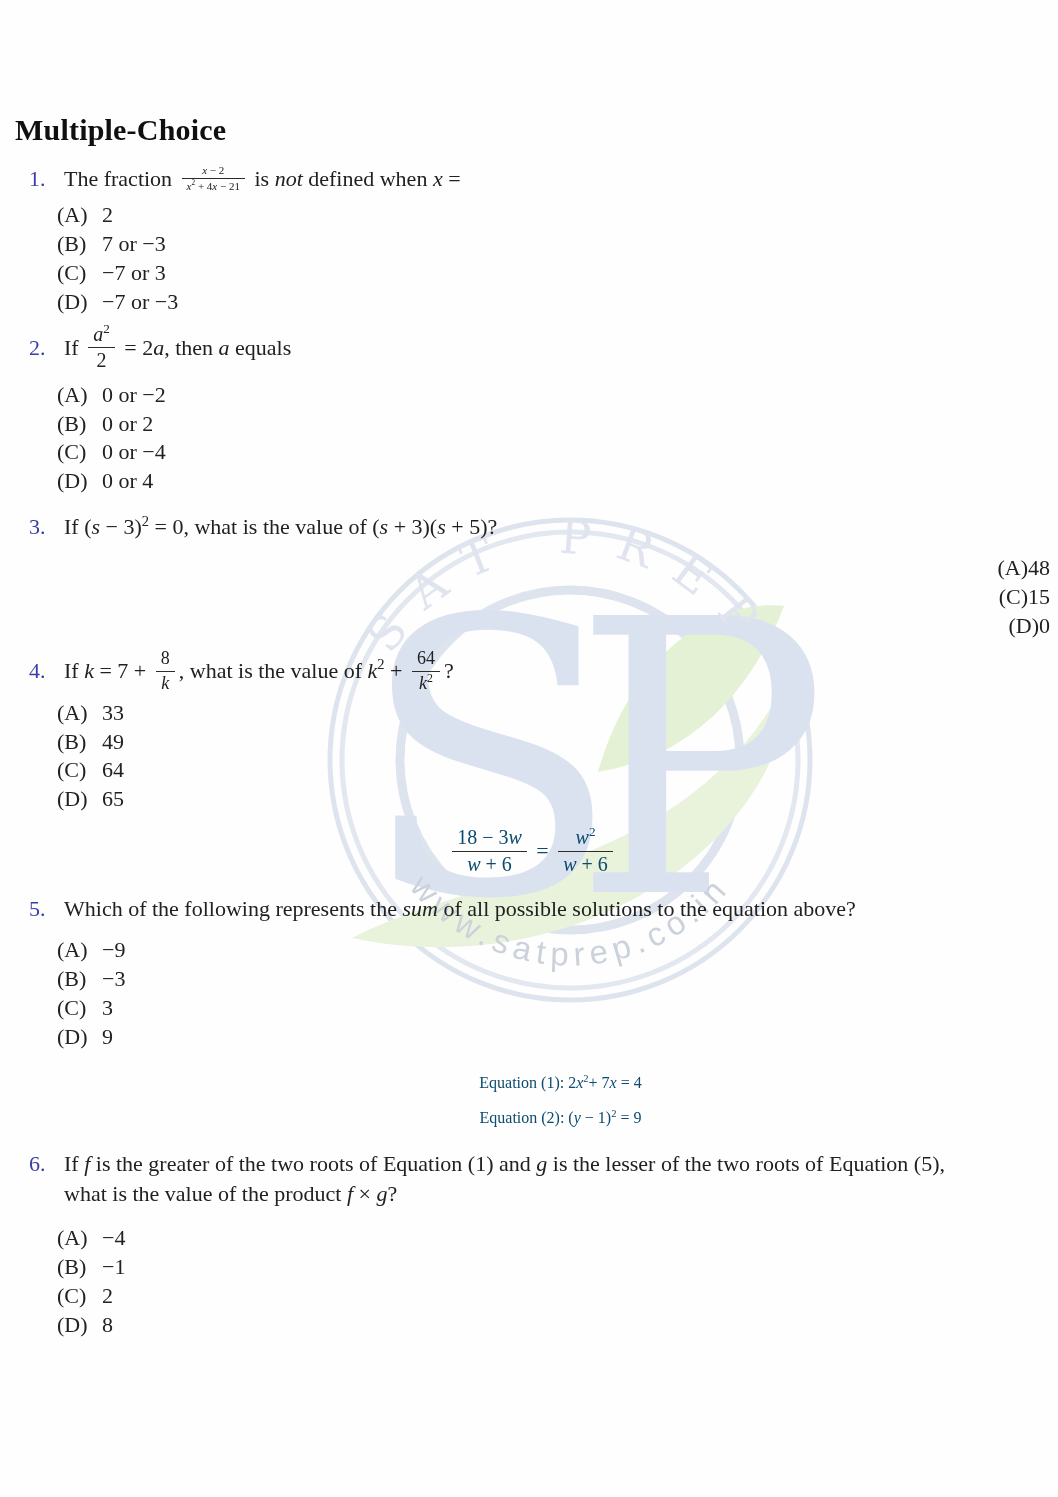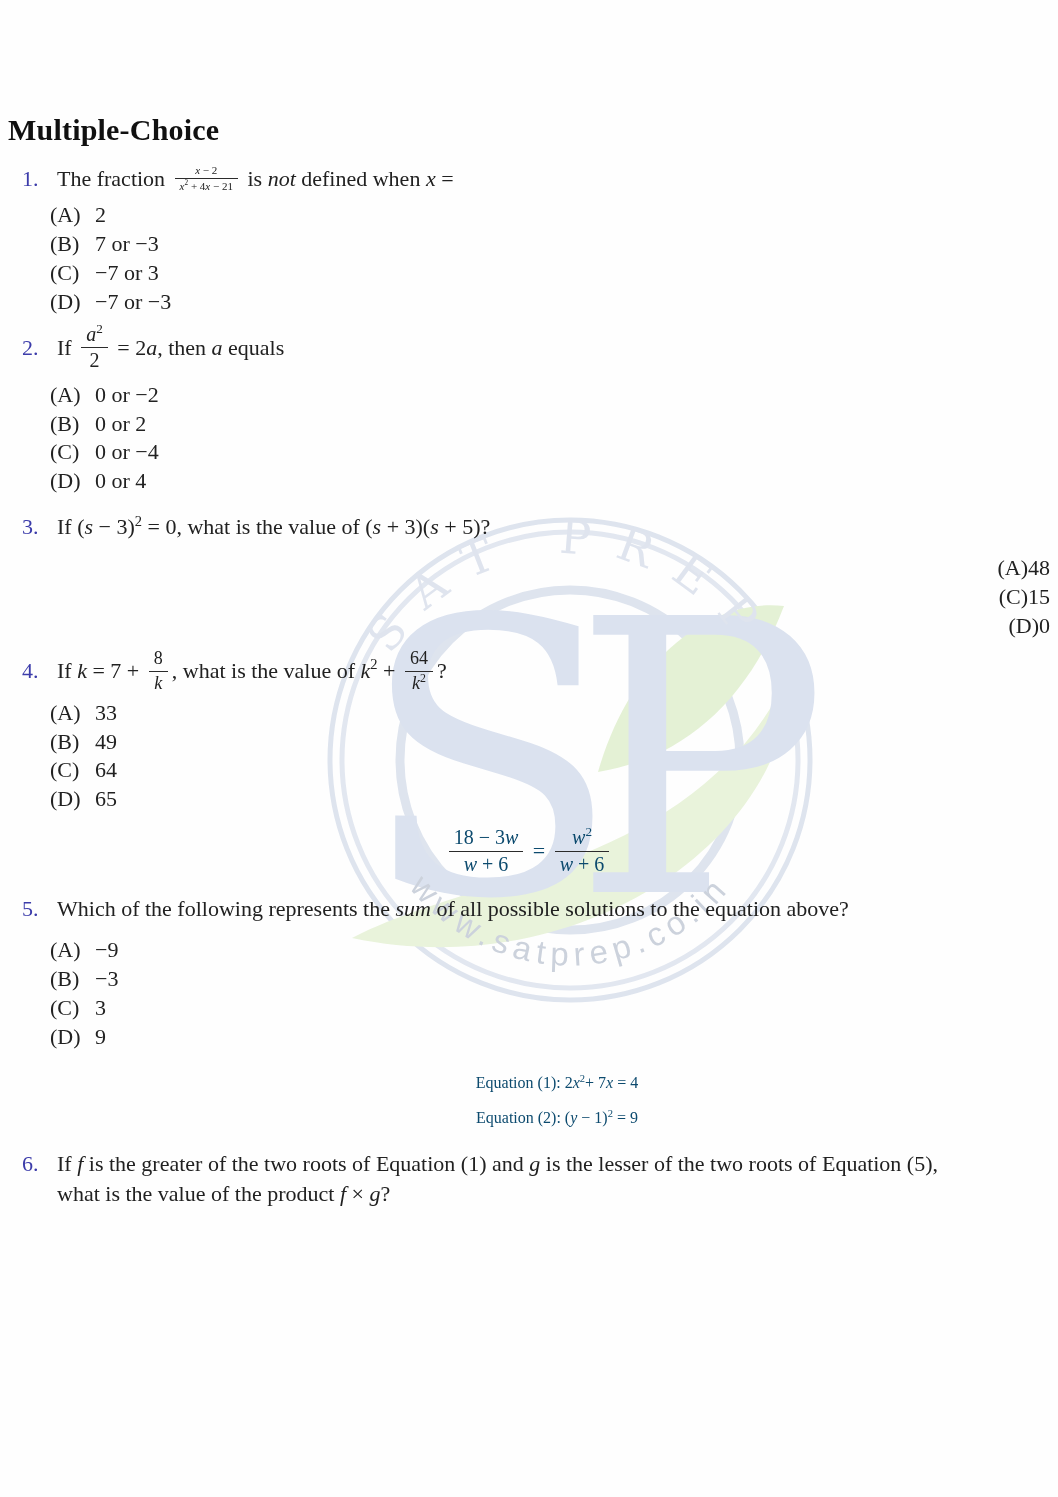--- a/index.html
+++ b/index.html
@@ -6,21 +6,21 @@
   .doc{
     position:relative;width:1058px;height:1497px;overflow:hidden;background:#fefefe;
     font-family:"Liberation Serif", serif;color:#212121;
   }
   
   .wm{position:absolute;left:0;top:0;width:1058px;height:1497px;pointer-events:none;}
   .wm-arc-top{font-family:"DejaVu Serif", serif;font-size:46px;letter-spacing:24px;fill:#dfe4ee;}
   .wm-arc-bottom{font-family:"Liberation Sans", sans-serif;font-size:33px;letter-spacing:6px;fill:#ccd2dc;}
   .wm-sp{font-family:"DejaVu Serif", serif;font-size:380px;letter-spacing:-48px;fill:#dbe2ef;}
   
-  .content{position:absolute;left:8px;top:112px;right:8px;z-index:2;}
+  .content{position:absolute;left:15px;top:112px;right:8px;z-index:2;}
   h1.title{font-size:30px;line-height:36px;margin:0;font-weight:bold;color:#101010;letter-spacing:0.2px;}
   .question{font-size:22px;}
   .qrow{display:flex;align-items:baseline;}
   .qnum{flex:0 0 49px;box-sizing:border-box;padding-left:14px;color:#3c3caa;}
   .qbody{flex:1;white-space:nowrap;line-height:30px;}
   .it{font-style:italic;}
   .sup{font-size:0.66em;vertical-align:super;line-height:0;}
   .frac{display:inline-block;vertical-align:middle;text-align:center;line-height:1.18;margin:0 4px;position:relative;top:-2px;}
   .fnum{display:block;border-bottom:1.6px solid #2b2b2b;padding:0 5px 1px;}
   .fden{display:block;padding:1px 5px 0;}
@@ -129,17 +129,23 @@
         </div>
         <div class="displayeq i-eq12">
           <div class="eqline"><span>Equation (1): 2</span><span class="it">x</span><span class="sup">2</span><span>+ 7</span><span class="it">x</span><span> = 4</span></div>
           <div class="eqline"><span>Equation (2): (</span><span class="it">y</span><span> − 1)</span><span class="sup">2</span><span> = 9</span></div>
         </div>
         <div class="question i-q6">
           <div class="qrow">
             <span class="qnum">6.</span>
             <span class="qbody"><span>If </span><span class="it">f</span><span> is the greater of the two roots of Equation (1) and </span><span class="it">g</span><span> is the lesser of the two roots of Equation (5),</span><br><span>what is the value of the product </span><span class="it">f</span><span> × </span><span class="it">g</span><span>?</span></span>
           </div>
+          <div class="options">
+            <div class="opt"><span class="olabel">(A)</span><span class="ovalue">−4</span></div>
+            <div class="opt"><span class="olabel">(B)</span><span class="ovalue">−1</span></div>
+            <div class="opt"><span class="olabel">(C)</span><span class="ovalue">2</span></div>
+            <div class="opt"><span class="olabel">(D)</span><span class="ovalue">8</span></div>
+          </div>
         </div>
       </div>
   </div>
 
 </div>
 
 </body></html>

